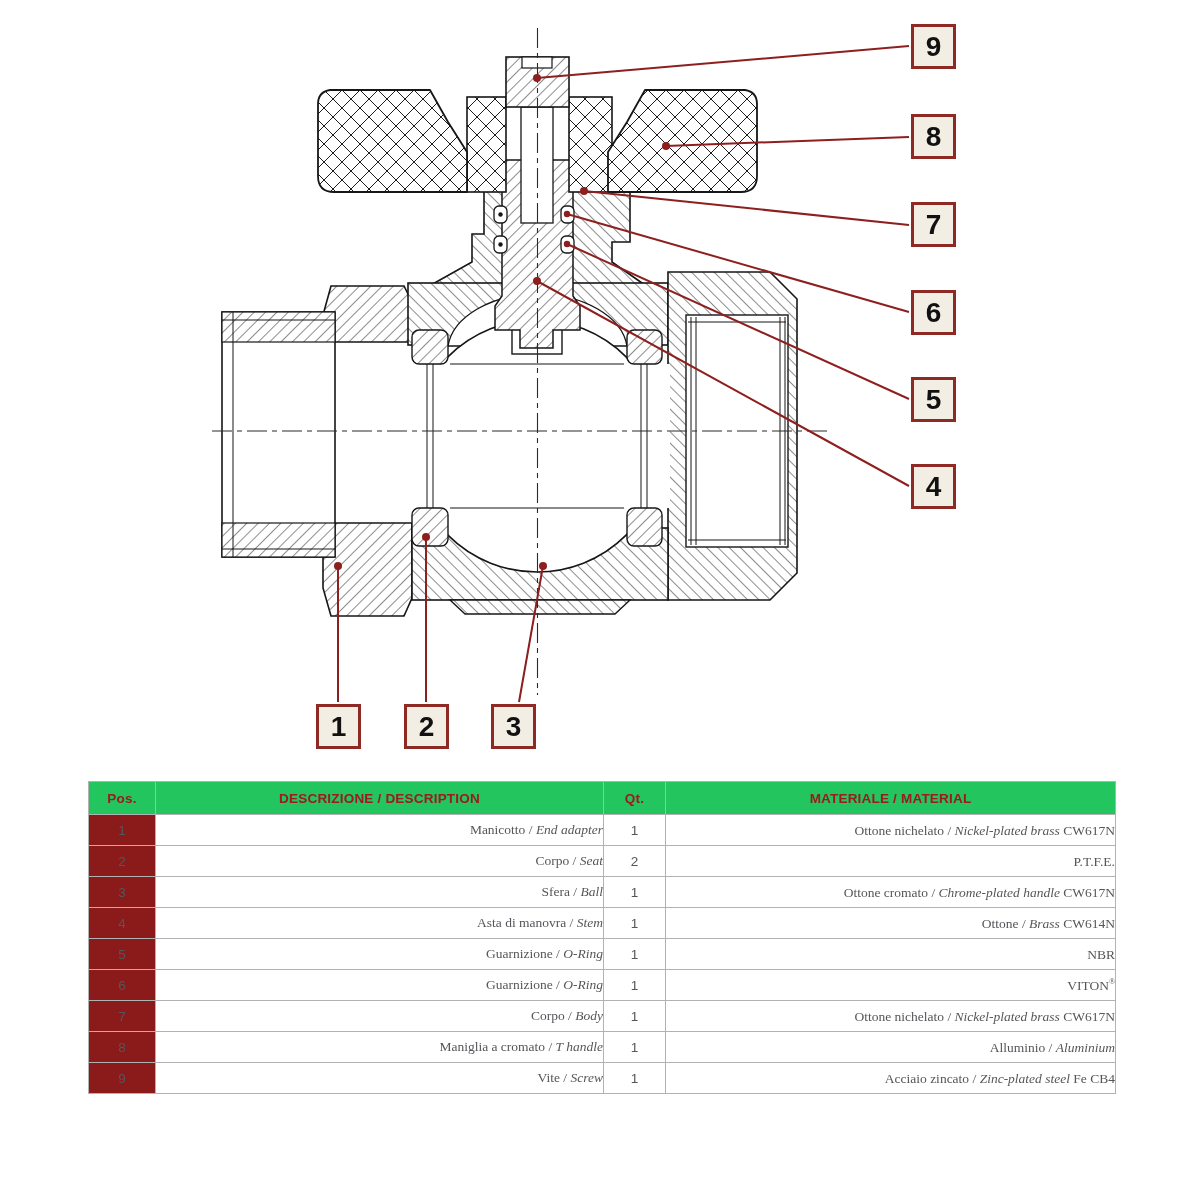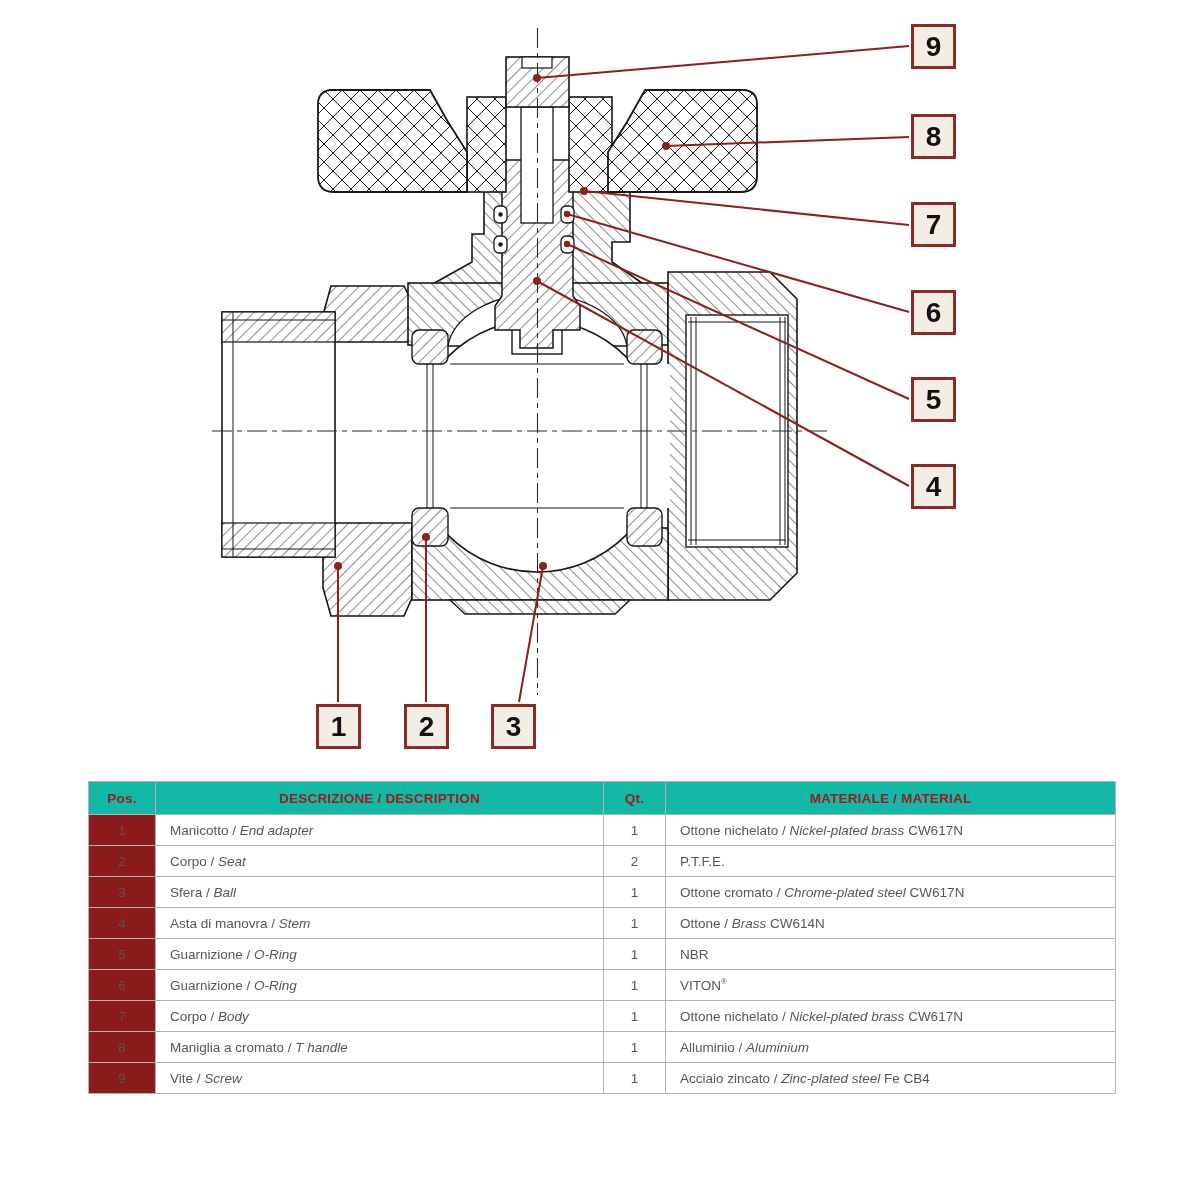--- a/index.html
+++ b/index.html
@@ -14,26 +14,26 @@
     position:absolute; width:45px; height:45px;
     background:#f3eee3; border:3px solid #8e2a24;
     color:#111; font-weight:bold; font-size:28px; line-height:39px;
     text-align:center;
   }
 
   
   .parts-table-wrap { position:absolute; left:88px; top:781px; width:1027px; }
   table.parts { border-collapse:collapse; width:100%; table-layout:fixed; }
   table.parts td, table.parts th { border:1px solid #b2b2b2; overflow:hidden; white-space:nowrap; }
-  table.parts th { height:33px; font-size:13.5px; background:#14b8a6; color:#9b1b20; text-align:center; letter-spacing:.2px; }
+  table.parts th { height:33px; font-size:13.5px; background:#22c55e; color:#9b1b20; text-align:center; letter-spacing:.2px; }
   table.parts td { height:31px; font-size:13.5px; color:#55565a; }
   col.c-pos { width:67px; } col.c-desc { width:448px; } col.c-qty { width:62px; } col.c-mat { width:450px; }
   th.pos-h { background:#8b1a1a; color:#f5efe2; border-right:2px solid #fff; border-bottom:2px solid #fff; }
   td.pos { background:#8b1a1a; color:#f7f2e8; text-align:center; border-right:2px solid #fff; border-bottom:2px solid #fff; border-top:1px solid #fff; }
-  td.desc, td.mat { padding-left:14px; text-align:left; }
+  td.desc, td.mat { padding-left:14px; text-align:right;font-family:Liberation Serif, serif; }
   td.qty { text-align:center; }
   .en { font-style:italic; }
   .hdr-en { }
   sup.sup { font-size:8px; vertical-align:super; }
 </style>
 </head>
 <body>
 
 <div class="stage">
 
@@ -205,21 +205,21 @@
         <tr>
           <td class="pos">2</td>
           <td class="desc"><span>Corpo / </span><span class="en">Seat</span></td>
           <td class="qty">2</td>
           <td class="mat"><span>P.T.F.E.</span><span class="en"></span><sup class="sup"></sup><span></span></td>
         </tr>
         <tr>
           <td class="pos">3</td>
           <td class="desc"><span>Sfera / </span><span class="en">Ball</span></td>
           <td class="qty">1</td>
-          <td class="mat"><span>Ottone cromato / </span><span class="en">Chrome-plated steel</span><sup class="sup"></sup><span> CW617N</span></td>
+          <td class="mat"><span>Ottone cromato / </span><span class="en">Chrome-plated handle</span><sup class="sup"></sup><span> CW617N</span></td>
         </tr>
         <tr>
           <td class="pos">4</td>
           <td class="desc"><span>Asta di manovra / </span><span class="en">Stem</span></td>
           <td class="qty">1</td>
           <td class="mat"><span>Ottone / </span><span class="en">Brass</span><sup class="sup"></sup><span> CW614N</span></td>
         </tr>
         <tr>
           <td class="pos">5</td>
           <td class="desc"><span>Guarnizione / </span><span class="en">O-Ring</span></td>

